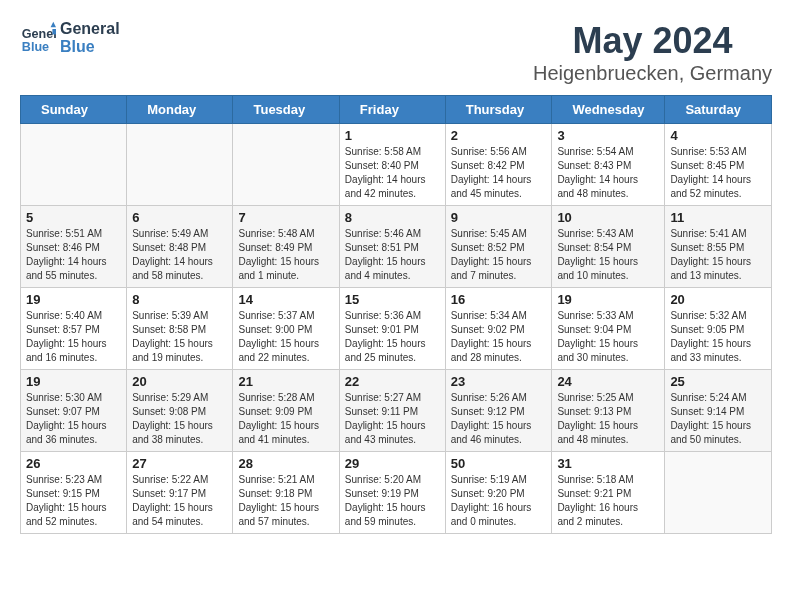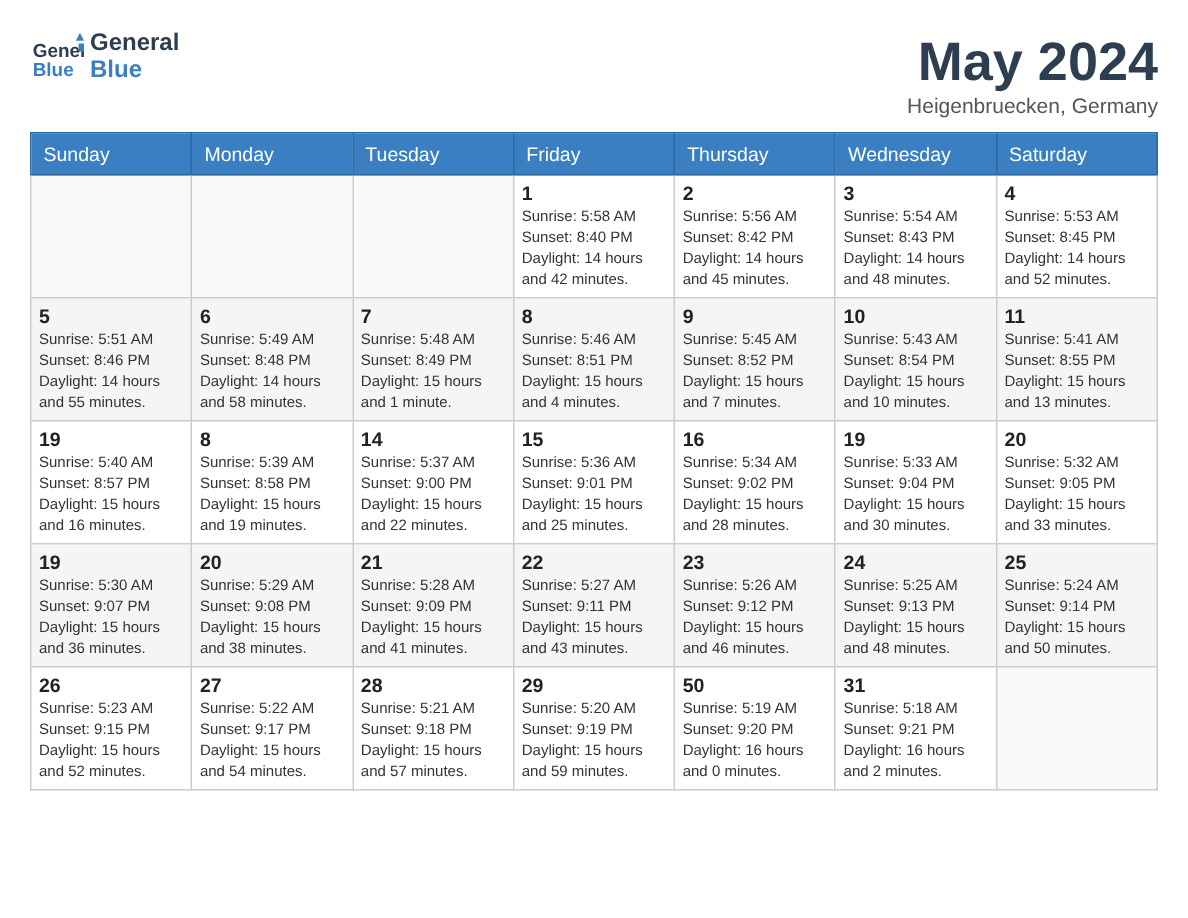--- a/index.html
+++ b/index.html
@@ -19,41 +19,41 @@
     .logo {
       display: flex;
       align-items: center;
       gap: 4px;
     }
     .logo-icon {
       width: 36px;
       height: 36px;
     }
     .title-area {
-      text-align: right;
+      text-align: center;
     }
     .month-title {
       font-size: 36px;
       font-weight: bold;
       color: #2c3e50;
     }
     .location {
-      font-size: 14px;
+      font-size: 20px;
       color: #555;
     }
     .calendar {
       width: 100%;
       border-collapse: collapse;
     }
     .calendar th {
       background-color: #3a7fc1;
       color: #fff;
       font-size: 13px;
-      font-weight: normal;
-      padding: 6px 8px;
+      font-weight: bold;
+      padding: 6px 20px;
       text-align: left;
       border: 1px solid #2c6aa0;
     }
     .calendar td {
       border: 1px solid #ccc;
       vertical-align: top;
       padding: 4px 5px;
       width: 107px;
       min-height: 80px;
       font-size: 10.5px;

